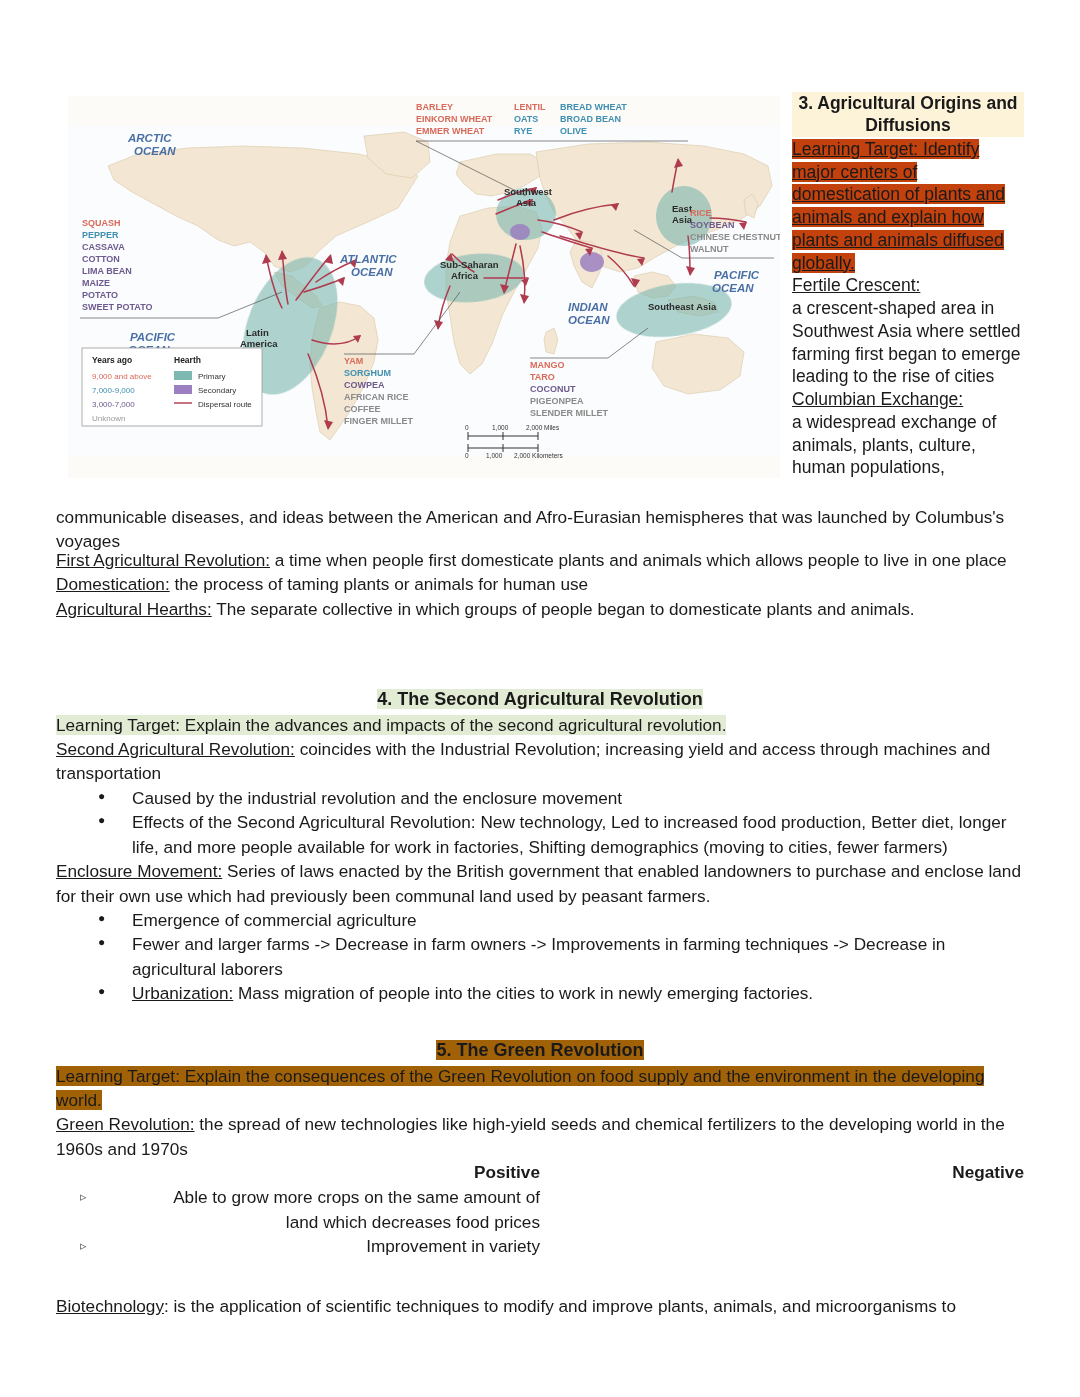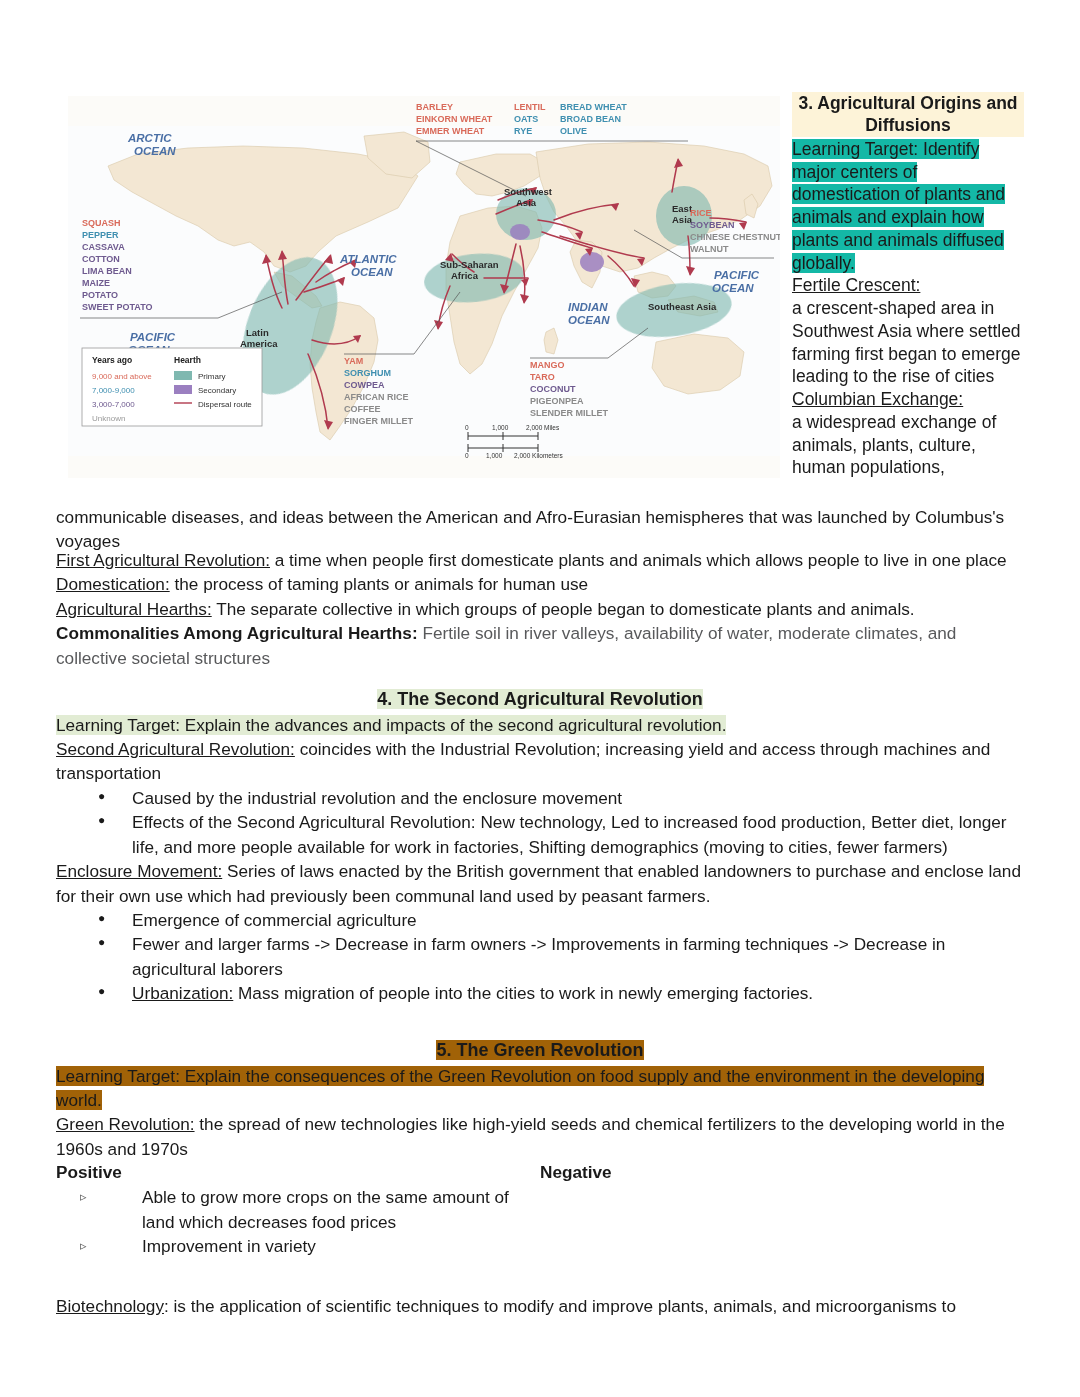--- a/index.html
+++ b/index.html
@@ -54,21 +54,21 @@
   .notes-title {
     text-align: center;
     font-weight: bold;
     font-size: 17.5px;
     line-height: 1.28;
     background: #fdf3d8;
     display: block;
     margin-bottom: 1px;
     margin-top: 6px;
   }
-  .hl-yellow { background: #14b8a6; }
+  .hl-yellow { background: #c2410c; text-decoration: underline; }
   .u-bold { font-weight: normal; text-decoration: underline; }
 
   
   .body-text {
     position: absolute;
     left: 56px;
     width: 968px;
     font-size: 17.2px;
     line-height: 1.42;
   }
@@ -394,23 +394,20 @@
   <div class="body-text" style="top:548px;">
     <p class="para">
       <span class="u-bold">First Agricultural Revolution:</span><span> a time when people first domesticate plants and animals which allows people to live in one place</span>
     </p>
     <p class="para">
       <span class="u-bold">Domestication:</span><span> the process of taming plants or animals for human use</span>
     </p>
     <p class="para">
       <span class="u-bold">Agricultural Hearths:</span><span> The separate collective in which groups of people began to domesticate plants and animals.</span>
     </p>
-    <p class="para">
-      <span class="b-only">Commonalities Among Agricultural Hearths:</span><span class="grey"> Fertile soil in river valleys, availability of water, moderate climates, and collective societal structures</span>
-    </p>
   </div>
 
   <div class="body-text" style="top:687px;">
     <p class="section-head"><span class="hl-green">4. The Second Agricultural Revolution</span></p>
     <p class="para"><span class="hl-green">Learning Target: Explain the advances and impacts of the second agricultural revolution.</span></p>
     <p class="para">
       <span class="u-bold">Second Agricultural Revolution:</span><span> coincides with the Industrial Revolution; increasing yield and access through machines and transportation</span>
     </p>
     <ul class="disc">
       <li>Caused by the industrial revolution and the enclosure movement</li>
@@ -429,21 +426,21 @@
   </div>
 
   <div class="body-text" style="top:1038px;">
     <p class="section-head"><span class="hl-blue">5. The Green Revolution</span></p>
     <p class="para"><span class="hl-blue">Learning Target: Explain the consequences of the Green Revolution on food supply and the environment in the developing world.</span></p>
     <p class="para">
       <span class="u-bold">Green Revolution:</span><span> the spread of new technologies like high-yield seeds and chemical fertilizers to the developing world in the 1960s and 1970s</span>
     </p>
   </div>
 
-  <div class="pn-cols" style="top:1160px;">
+  <div class="pn-cols" style="top:1160px;text-align:right;">
     <div class="pn-col">
       <p class="pn-head">Positive</p>
       <ul class="tri">
         <li>Able to grow more crops on the same amount of land which decreases food prices</li>
         <li>Improvement in variety</li>
       </ul>
     </div>
     <div class="pn-col">
       <p class="pn-head">Negative</p>
     </div>

